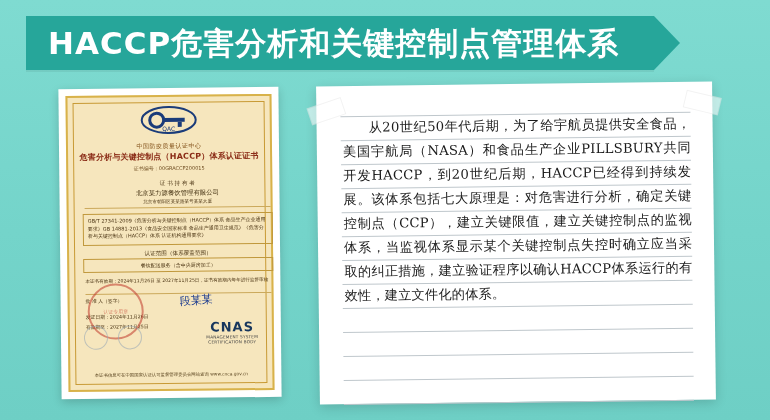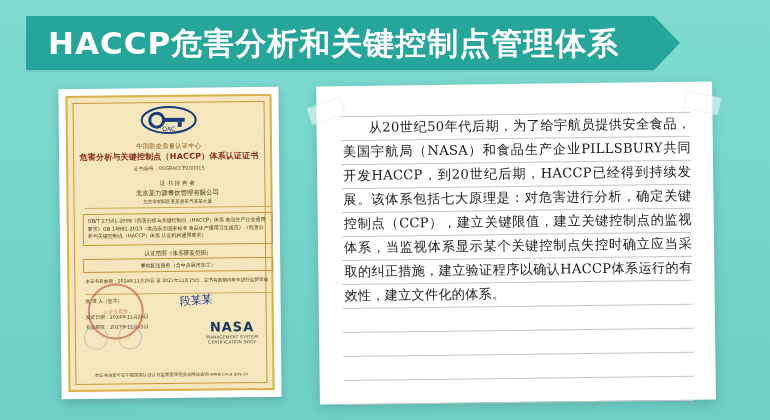--- a/index.html
+++ b/index.html
@@ -320,21 +320,21 @@
       <div class="cert-field" style="top:226px; width:90px; font-size:4.8px;">有效期至：2027年11月25日</div>
 
       <div class="stamp" style="left:18px; top:186px;">认证专用章</div>
 
       <div class="cert-circle-marks">
         <span class="mini-circle"></span>
         <span class="mini-circle"></span>
       </div>
 
       <div class="cnas-block">
-        <div class="cnas-word">NASA</div>
+        <div class="cnas-word">CNAS</div>
         <div class="cnas-sub">MANAGEMENT SYSTEM</div>
         <div class="cnas-sub">CERTIFICATION BODY</div>
       </div>
 
       <div class="cert-footline">本证书信息可在中国国家认证认可监督管理委员会网站查询 www.cnca.gov.cn</div>
     </div>
   </div>
 
   <div class="note">
     <div class="tape" style="left:-8px; top:16px; transform:rotate(-18deg);"></div>

